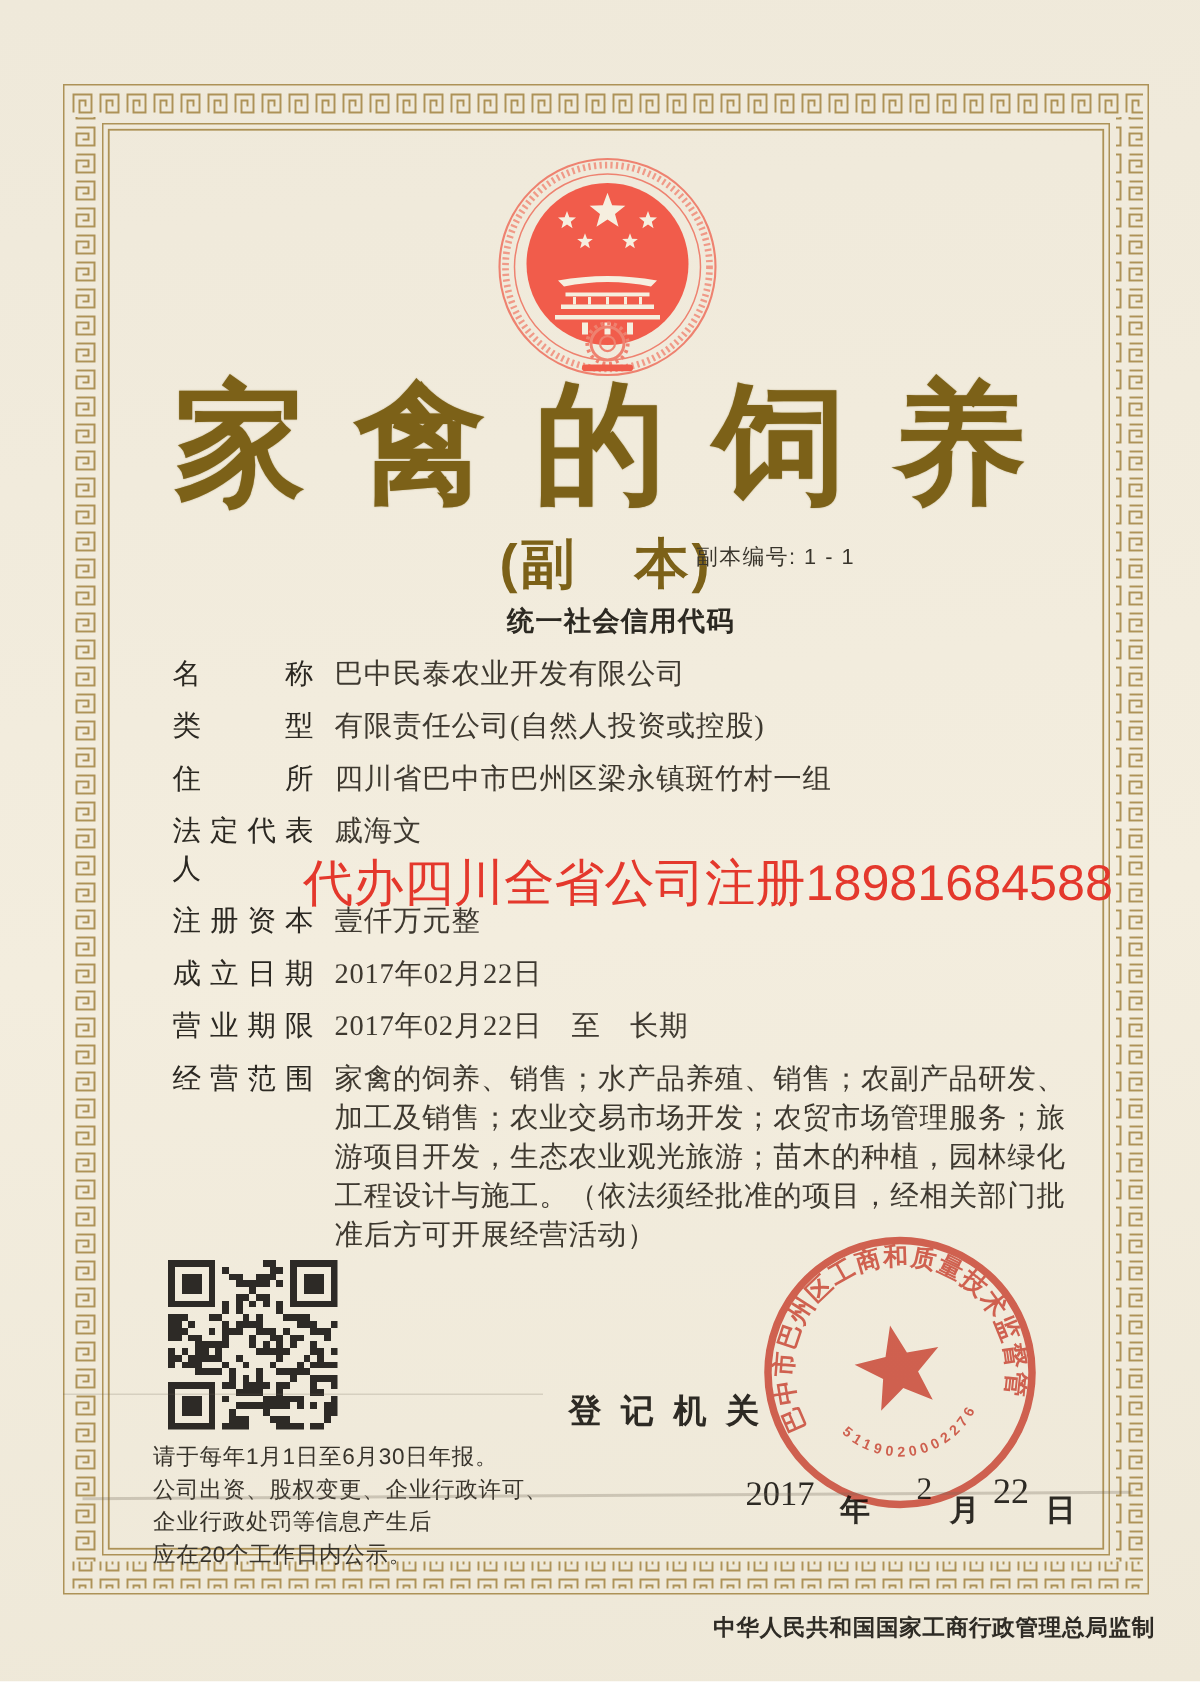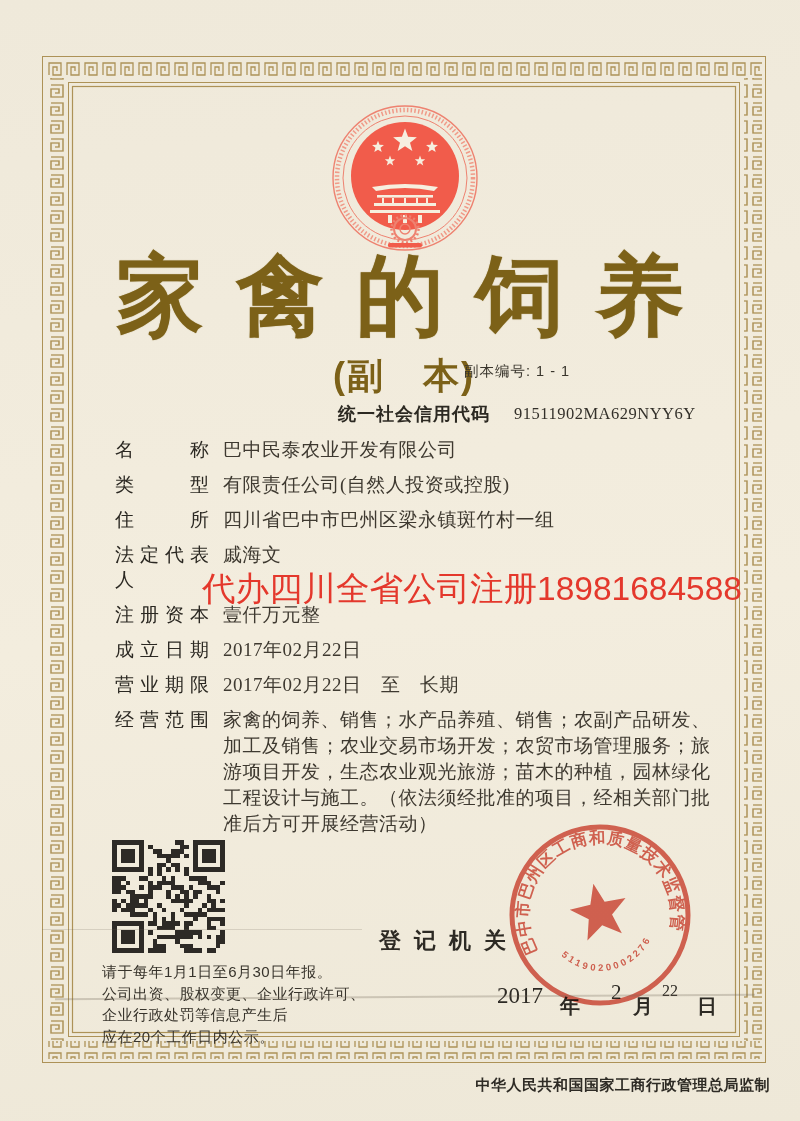--- a/index.html
+++ b/index.html
@@ -31,21 +31,21 @@
   .qr{left:112px;top:840px;}
   .qr-caption{left:102px;top:961px;font-size:15px;line-height:21.5px;color:#37332b;letter-spacing:.5px;}
   .reg-auth{left:379px;top:926px;font-size:22px;font-weight:700;color:#2d2a24;letter-spacing:13px;}
   .seal{left:505px;top:820px;transform:rotate(-12deg);opacity:.9;z-index:4;mix-blend-mode:multiply;}
   .date{z-index:3;color:#2d2a24;}
   .dnum{font-family:"Liberation Serif","DejaVu Serif",serif;}
   .d-year{left:497px;top:983px;font-size:23px;text-align:center;}
   .d-year-c{left:560px;top:993px;font-size:20px;font-weight:700;}
   .d-month{left:611px;top:980px;font-size:21px;}
   .d-month-c{left:633px;top:993px;font-size:20px;font-weight:700;}
-  .d-day{left:662px;top:982px;font-size:16px;}
+  .d-day{left:662px;top:982px;font-size:24px;}
   .d-day-c{left:697px;top:993px;font-size:20px;font-weight:700;}
   
   .footer-left{left:40px;top:1076px;font-size:15px;color:#2e2b25;white-space:nowrap;}
   .footer-left .lbl{font-weight:700;}
   .footer-left .url{font-family:"Liberation Mono","DejaVu Sans Mono",monospace;font-size:14.5px;}
   .footer-right{right:30px;top:1076px;font-size:15px;font-weight:700;color:#2e2b25;letter-spacing:.5px;margin-left:36px;}
   
   .crease1{left:55px;top:996px;width:700px;height:1.5px;background:rgba(110,100,85,.28);
            transform:rotate(-.35deg);z-index:5;}
   .crease2{left:42px;top:929px;width:320px;height:1px;background:rgba(110,100,85,.2);z-index:5;}
@@ -101,21 +101,20 @@
     <circle cx="75" cy="126" r="13.5" fill="none" stroke="#ee8270" stroke-width="2.5" stroke-dasharray="2 2.5"></circle>
     <circle cx="75" cy="126" r="11" fill="none" stroke="#ee8270" stroke-width="2"></circle>
     <circle cx="75" cy="126" r="5" fill="none" stroke="#ee8270" stroke-width="1.5"></circle>
     <rect x="58" y="140" width="34" height="4.5" rx="2" fill="#f15c4b"></rect>
   </svg>
 
   <div class="abs title">家禽的饲养</div>
   <div class="abs subtitle">(副　本)</div>
   <div class="abs copy-no">副本编号: 1 - 1</div>
   <div class="abs credit-label">统一社会信用代码</div>
-  <div class="abs credit-code">91511902MA629NYY6Y</div>
 
   <div class="abs fields">
     <div class="frow">
       <span class="flabel">名称</span>
       <span class="fval">巴中民泰农业开发有限公司</span>
     </div>
     <div class="frow">
       <span class="flabel">类型</span>
       <span class="fval">有限责任公司(自然人投资或控股)</span>
     </div>

